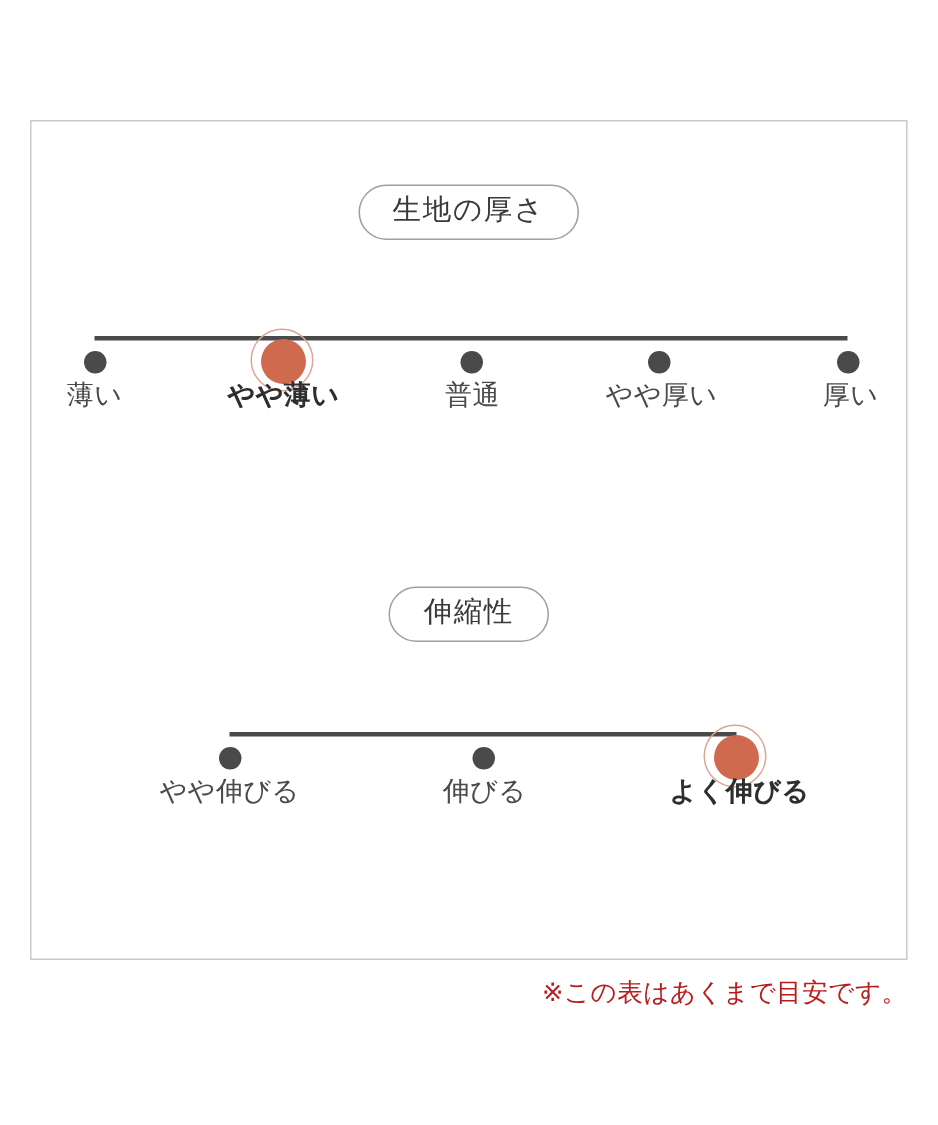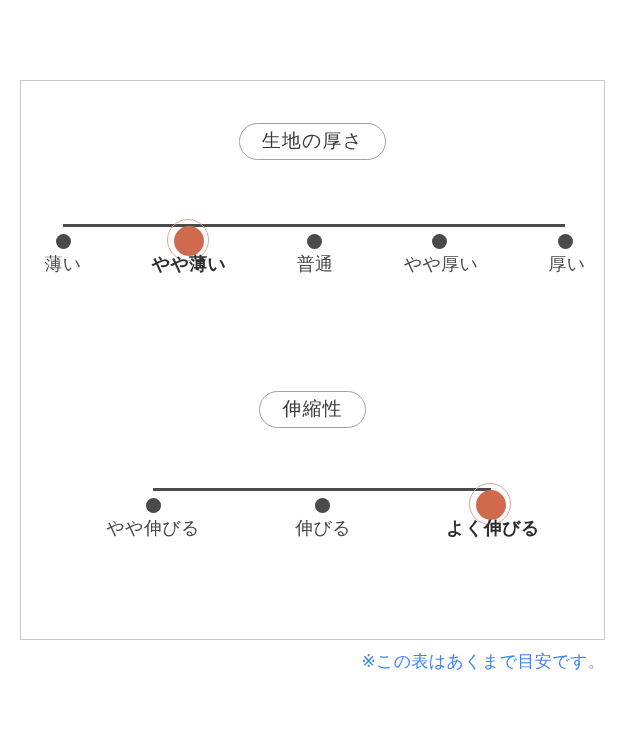--- a/index.html
+++ b/index.html
@@ -121,21 +121,21 @@
     font-weight: bold;
     color: #2e2e2e;
   }
 
   
   .footnote {
     position: absolute;
     right: 20px;
     top: 650px;
     font-size: 17px;
-    color: #3b82f6;
+    color: #b91c1c;
     letter-spacing: 0.02em;
     white-space: nowrap;
   }
 </style>
 </head>
 <body>
 
 <div class="spec-panel">
 
   <div class="section section-stretch">

